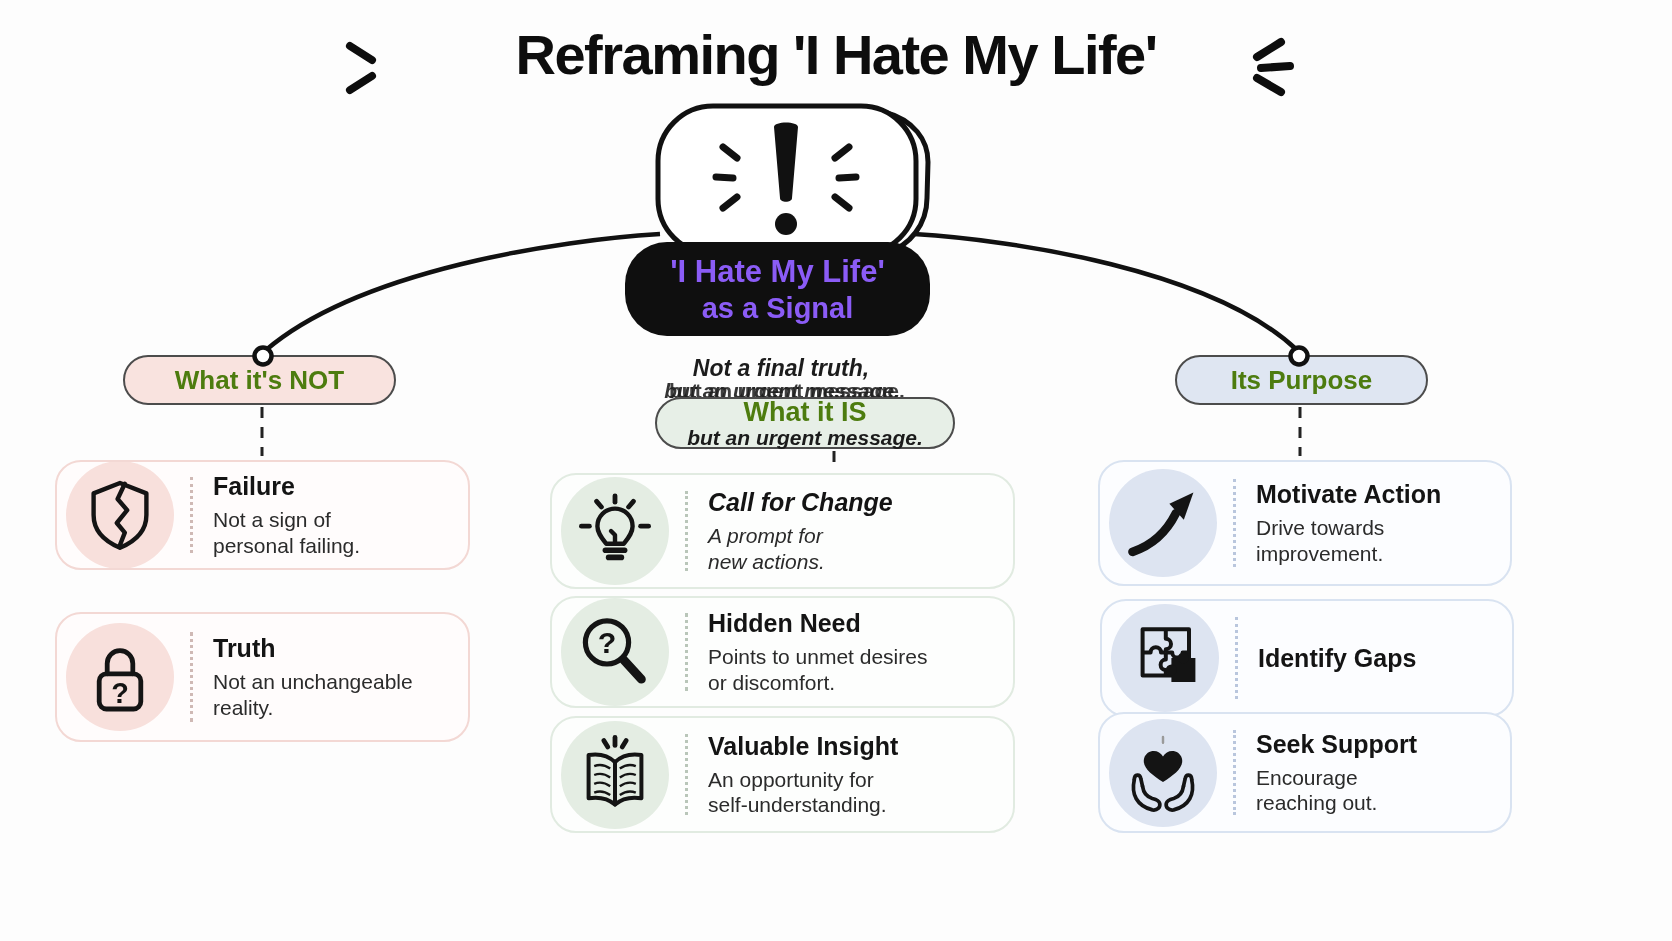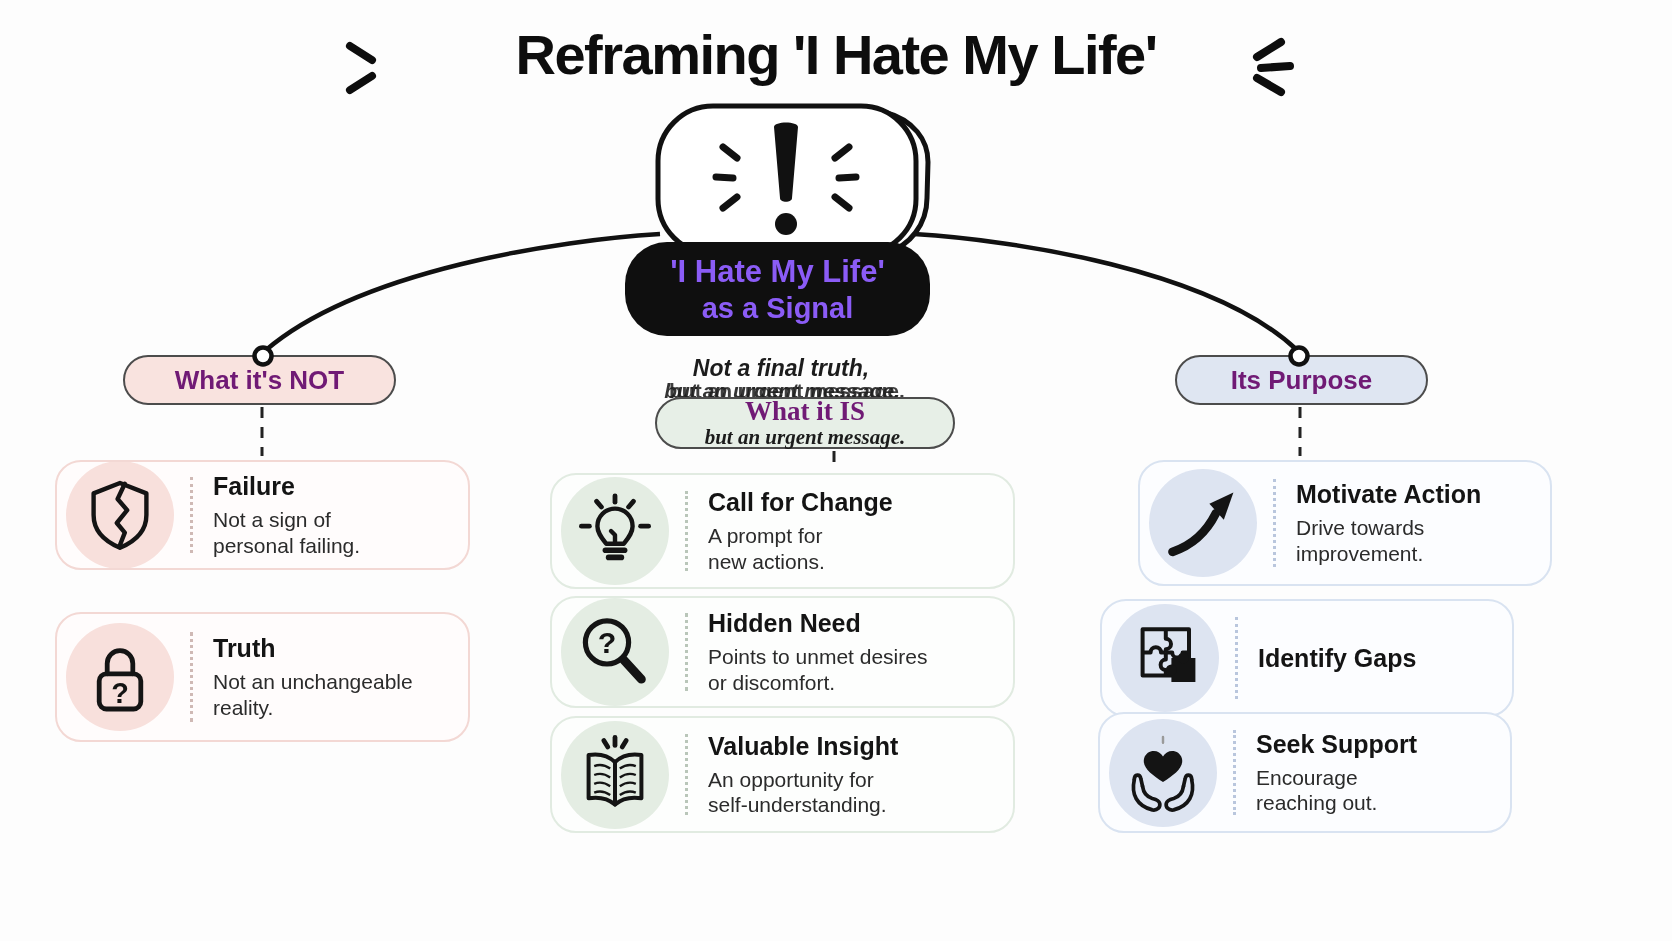--- a/index.html
+++ b/index.html
@@ -38,24 +38,24 @@
   }
   .garble .g1{font-style:italic;opacity:.9;}
   .garble .g2{position:relative;margin-left:-238px;left:7px;opacity:.85;}
 
   
   .pill{
     position:absolute;z-index:2;border:2px solid #4c4c4c;border-radius:27px;
     display:flex;flex-direction:column;align-items:center;justify-content:center;
     text-align:center;box-sizing:border-box;
   }
-  .pill .plabel{font-size:26px;font-weight:800;color:#701a75;}
+  .pill .plabel{font-size:26px;font-weight:800;color:#4d7c0f;}
   .pill-not{left:123px;top:355px;width:273px;height:50px;background:#f9e3df;}
   .pill-purpose{left:1175px;top:355px;width:253px;height:50px;background:#dfe6f2;}
-  .pill-is{left:655px;top:397px;width:300px;height:52px;background:#e7efe7;font-family:Liberation Serif, serif;}
+  .pill-is{left:655px;top:397px;width:300px;height:52px;background:#e7efe7;}
   .pill-is .plabel{font-size:27px;line-height:1.0;margin-top:2px;}
   .pill-is .psub{font-size:21px;font-weight:800;font-style:italic;color:#1b1b1b;white-space:nowrap;}
 
   
   .card{
     position:absolute;z-index:2;display:flex;align-items:center;
     border-radius:26px;border:2px solid;box-sizing:border-box;overflow:hidden;
   }
   .card.not{border-color:#f3d8d4;background:#fffcfc;}
   .card.is{border-color:#e1ebe1;background:#fdfefd;}
@@ -176,21 +176,21 @@
     <div class="sep"></div>
     <div class="ctext">
       <div class="ctitle">Truth</div>
       <div class="cdesc">
         <span>Not an unchangeable</span><br>
         <span>reality.</span>
       </div>
     </div>
   </div>
 
-  <div class="card is" style="left:550px;top:473px;width:465px;height:116px;">
+  <div class="card is" style="left:550px;top:473px;width:465px;height:116px;font-style:italic;">
     <div class="icon-circle">
       <svg width="80" height="80" viewBox="0 0 100 100">
         <g fill="none" stroke="#141414" stroke-width="5.5" stroke-linecap="round" stroke-linejoin="round">
           <path d="M39 66 C33 58 28 52 28 44 A22 22 0 0 1 72 44 C72 52 67 58 61 66 Z"></path>
           <line x1="38" y1="74" x2="62" y2="74" stroke-width="7"></line>
           <line x1="42" y1="83" x2="58" y2="83" stroke-width="7"></line>
           <path d="M45 50 L50 55 L50 64"></path>
           <line x1="50" y1="6" x2="50" y2="14" stroke-width="6"></line>
           <line x1="27" y1="13" x2="33" y2="20" stroke-width="6"></line>
           <line x1="73" y1="13" x2="67" y2="20" stroke-width="6"></line>
@@ -254,21 +254,21 @@
     <div class="sep"></div>
     <div class="ctext">
       <div class="ctitle">Valuable Insight</div>
       <div class="cdesc">
         <span>An opportunity for</span><br>
         <span>self-understanding.</span>
       </div>
     </div>
   </div>
 
-  <div class="card purpose" style="left:1138px;top:460px;width:414px;height:126px;">
+  <div class="card purpose" style="left:1098px;top:460px;width:414px;height:126px;">
     <div class="icon-circle">
       <svg width="80" height="80" viewBox="0 0 100 100">
         <path d="M12 86 C36 78 54 62 66 38" fill="none" stroke="#141414" stroke-width="11" stroke-linecap="round"></path>
         <polygon points="58,26 88,12 76,46" fill="#141414"></polygon>
       </svg>
     </div>
     <div class="sep"></div>
     <div class="ctext">
       <div class="ctitle">Motivate Action</div>
       <div class="cdesc">

